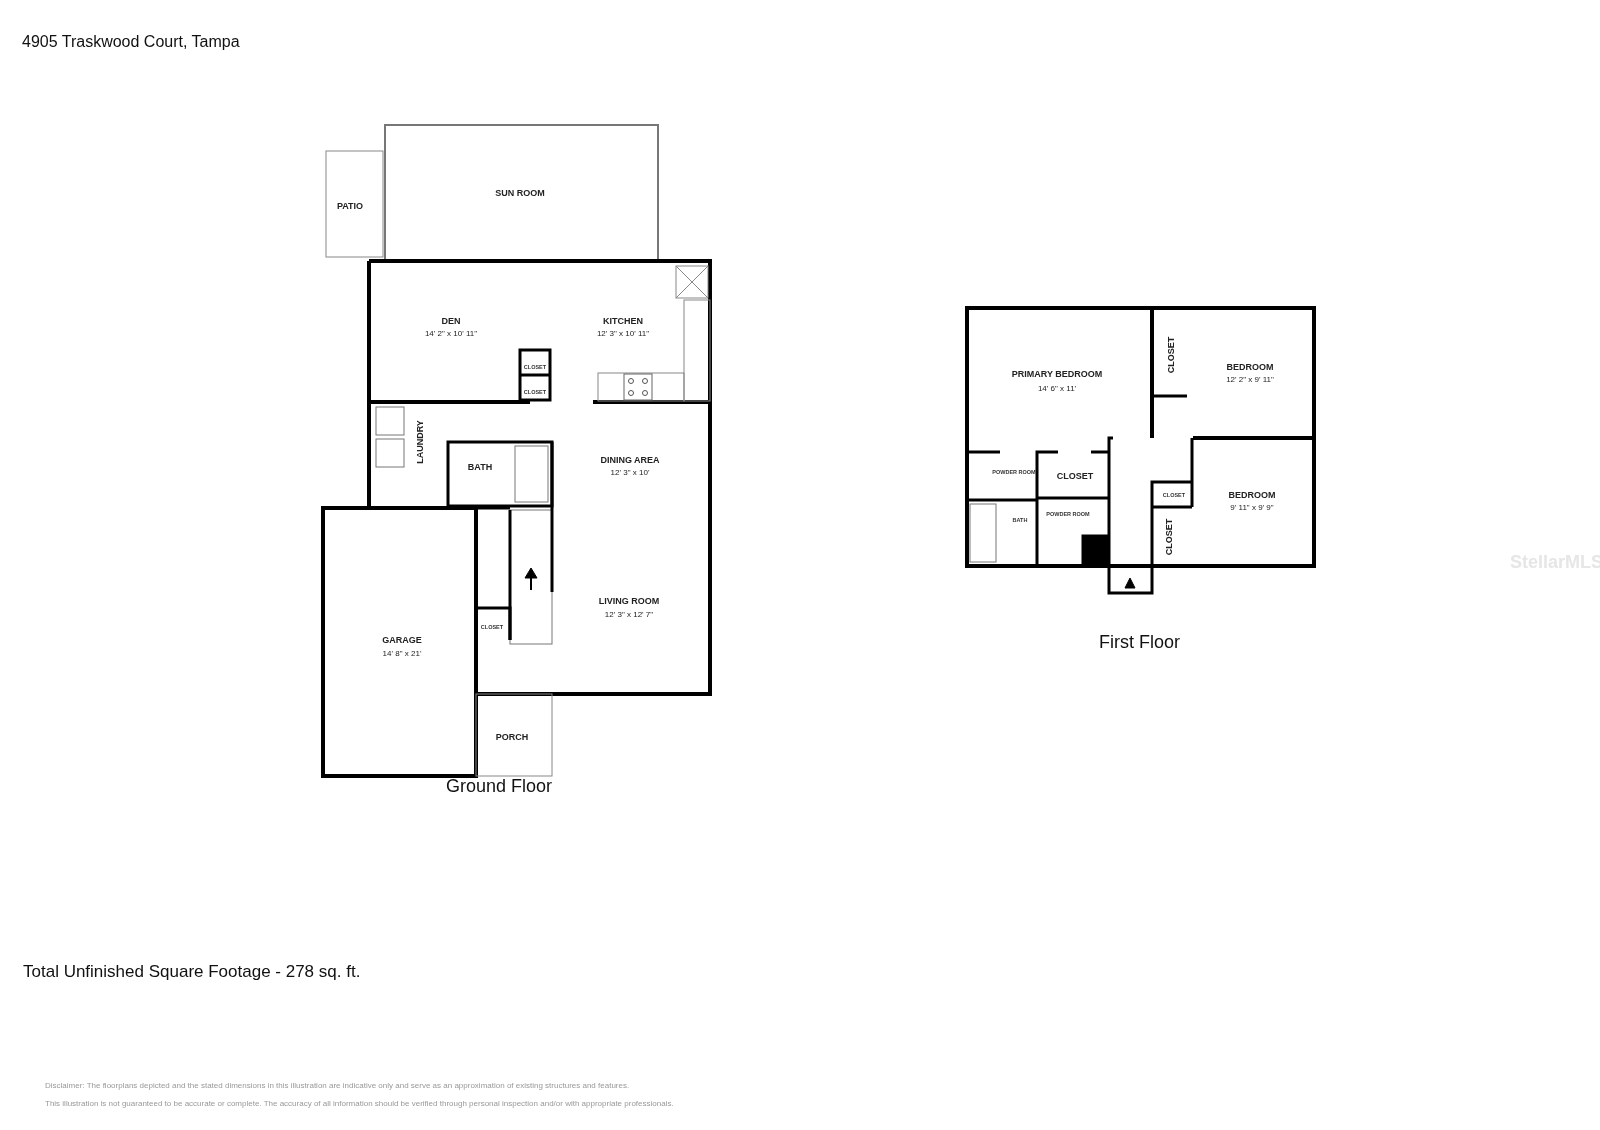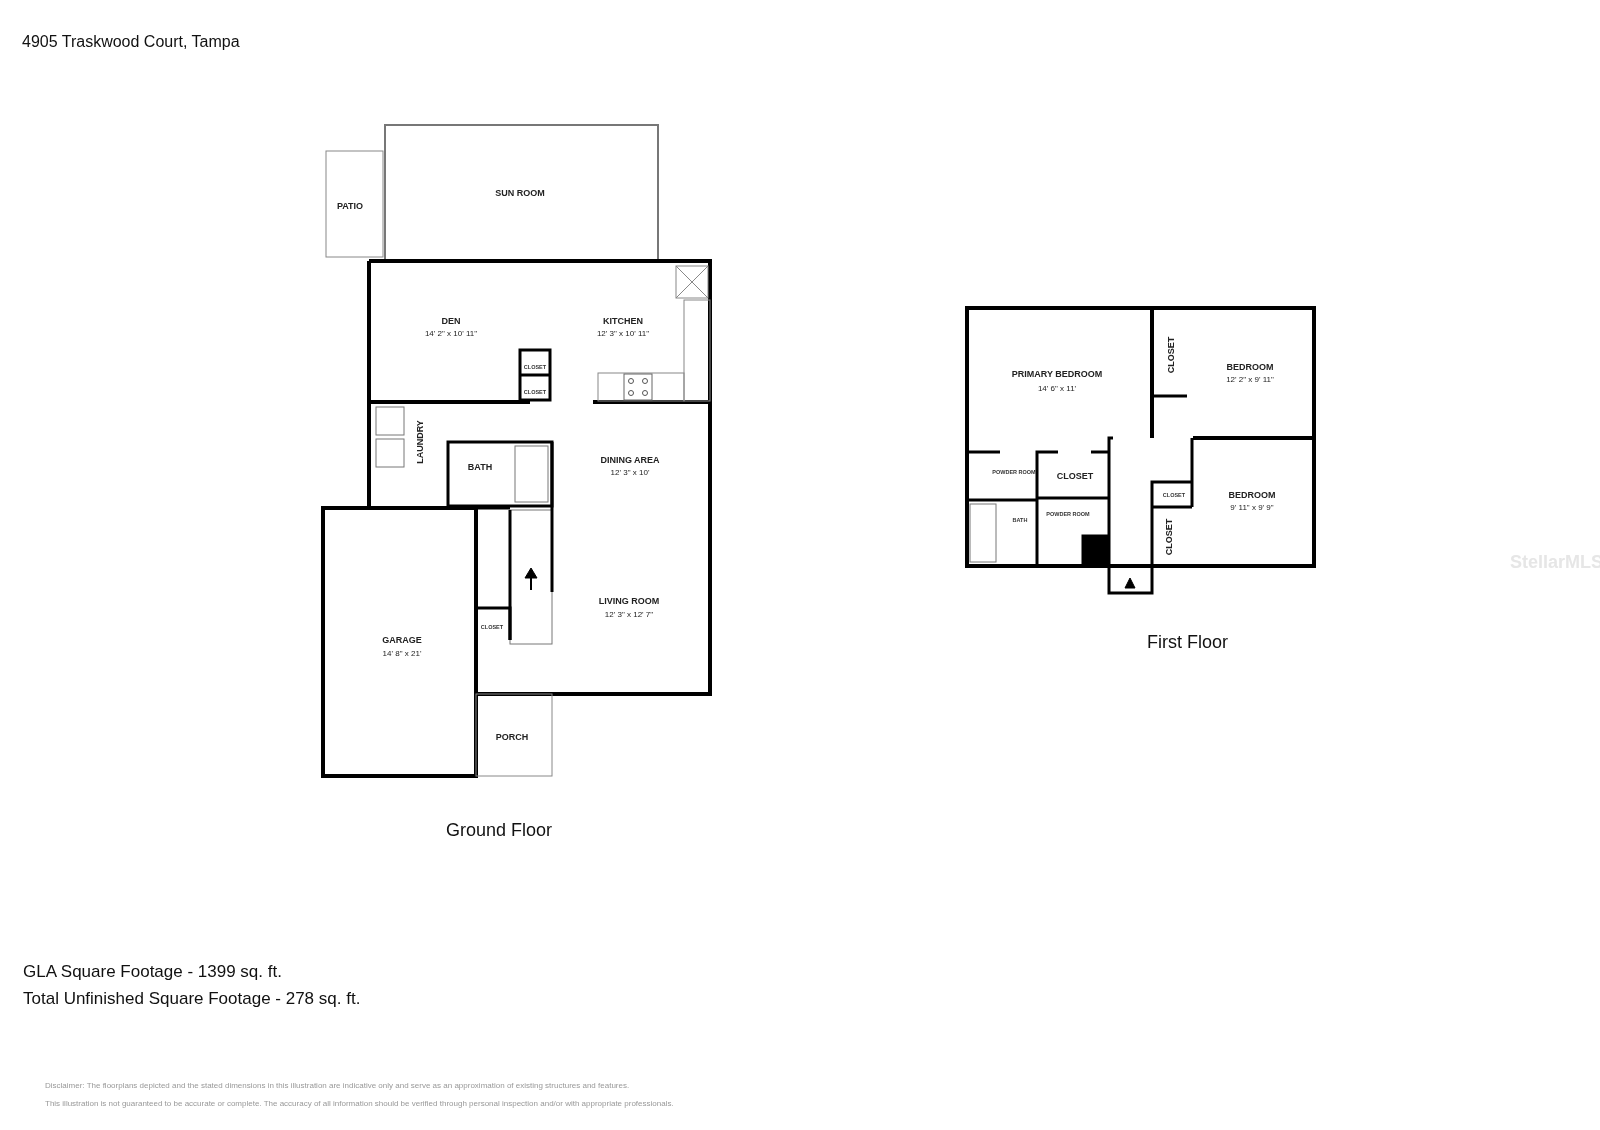--- a/index.html
+++ b/index.html
@@ -116,23 +116,22 @@
   <text class="sm" x="1014" y="474">POWDER ROOM</text>
   <text class="rl" x="1075" y="479">CLOSET</text>
   <text class="sm" x="1020" y="522">BATH</text>
   <text class="sm" x="1068" y="516">POWDER ROOM</text>
   <text class="sm" x="1174" y="497">CLOSET</text>
   <text class="rl" x="1252" y="498">BEDROOM</text>
   <text class="rd" x="1252" y="510">9' 11" x 9' 9"</text>
   <text class="rl" x="1172" y="537" transform="rotate(-90 1172 537)">CLOSET</text>
 </svg>
 
-<div class="abs floor-label" style="left:446px;top:820px">Ground Floor</div>
-<div class="abs floor-label" style="left:1147px;top:632px">First Floor</div>
+<div class="abs floor-label" style="left:446px;top:776px">Ground Floor</div>
+<div class="abs floor-label" style="left:1099px;top:632px">First Floor</div>
 <div class="abs watermark" style="left:1510px">StellarMLS</div>
 
 <div class="abs stats">
-  <div>GLA Square Footage - 1399 sq. ft.</div>
   <div>Total Unfinished Square Footage - 278 sq. ft.</div>
 </div>
 
 <div class="abs disc" style="top:1081px">Disclaimer: The floorplans depicted and the stated dimensions in this illustration are indicative only and serve as an approximation of existing structures and features.</div>
 <div class="abs disc" style="top:1099px">This illustration is not guaranteed to be accurate or complete. The accuracy of all information should be verified through personal inspection and/or with appropriate professionals.</div>
 
 </body></html>

